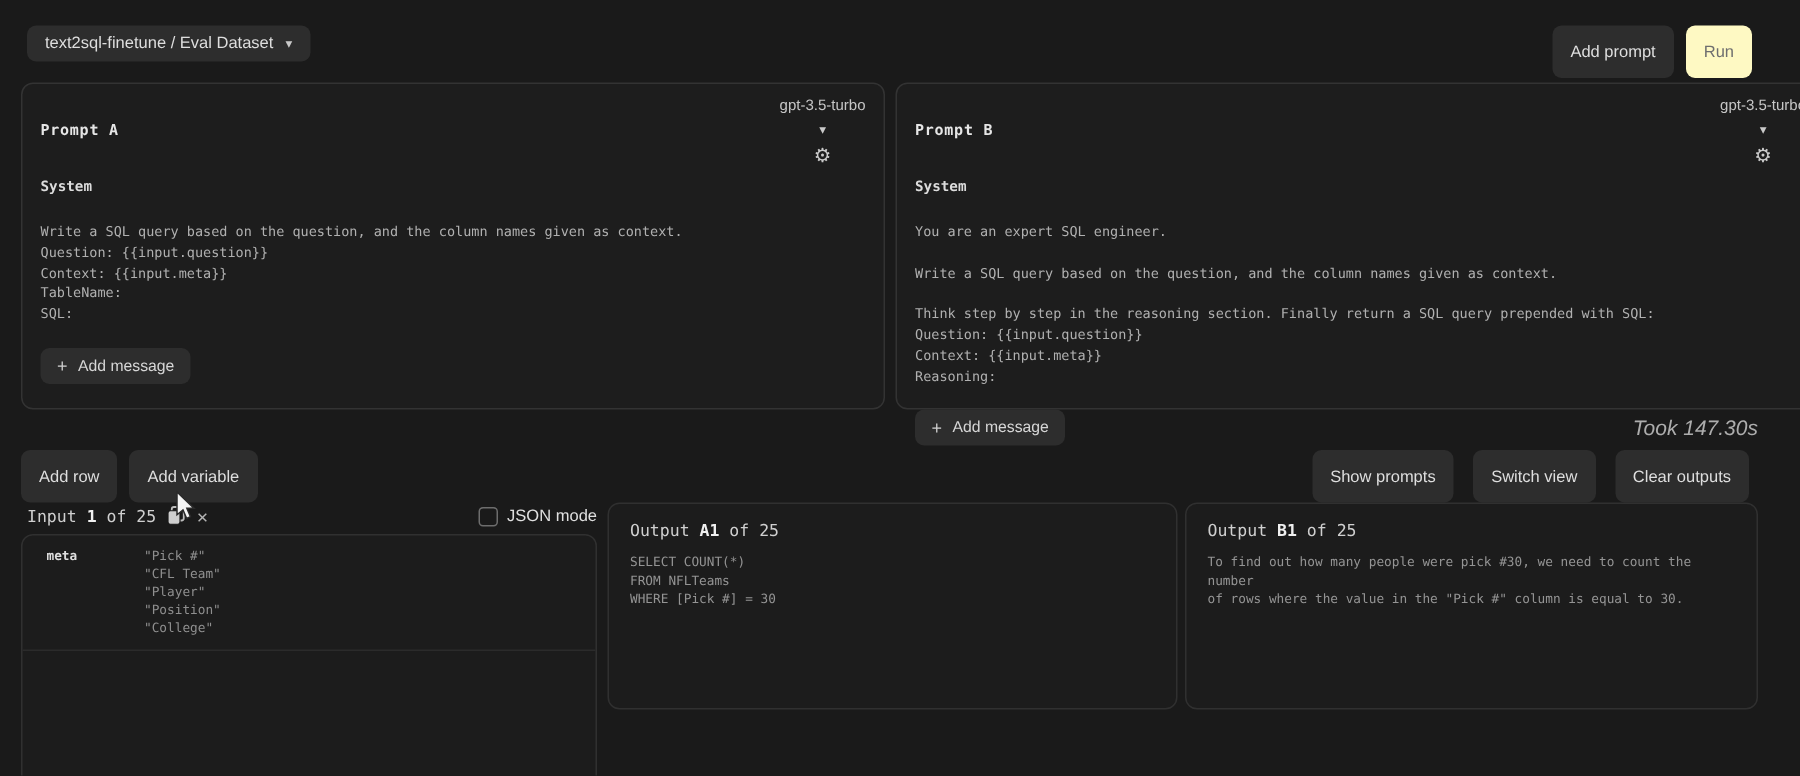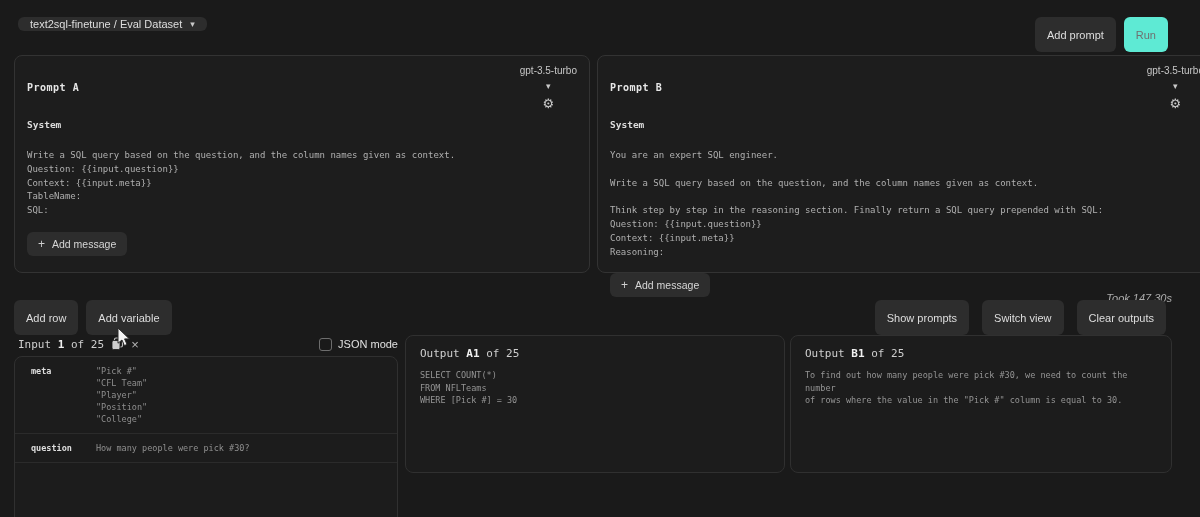--- a/index.html
+++ b/index.html
@@ -13,24 +13,24 @@
   .abs{position:absolute;}
   .flex{display:flex;align-items:center;}
 
   
   .btn{
     display:inline-flex;align-items:center;justify-content:center;
     background:#2d2d2d;color:#dedede;border-radius:6px;
     height:35px;padding:0 12px;font-size:11px;white-space:nowrap;
     cursor:pointer;user-select:none;border:none;
   }
-  .btn.disabled{background:#5eead4;color:#6f6f6f;}
-
-  
-  #dataset-btn{left:18px;top:17px;height:14px;gap:8px;}
+  .btn.disabled{background:#fef9c3;color:#6f6f6f;}
+
+  
+  #dataset-btn{left:18px;top:17px;height:24px;gap:8px;}
   #top-actions{right:32px;top:17px;gap:8px;display:flex;}
   .chev{font-size:9px;color:#c9c9c9;line-height:1;}
 
   
   .prompt-panel{
     top:55px;height:218px;background:#1d1d1d;
     border:1px solid #333333;border-radius:8px;box-sizing:border-box;
   }
   #prompt-a{left:14px;width:576px;}
   #prompt-b{left:597px;width:620px;}
@@ -43,21 +43,21 @@
   .prompt-body{
     font-size:9px;line-height:13.8px;color:#b0b0b0;
     margin:0 12px;white-space:pre-wrap;cursor:text;
   }
   .add-msg{
     display:inline-flex;align-items:center;gap:7px;
     background:#2d2d2d;border-radius:6px;height:24px;padding:0 11px;
     font-size:10.5px;color:#d6d6d6;margin:14px 0 0 12px;cursor:pointer;
   }
   .plus{font-size:12px;color:#cfcfcf;line-height:1;}
-  #took{right:28px;top:292px;font-size:11px;font-style:italic;color:#adadad;}
+  #took{right:28px;top:277px;font-size:14px;font-style:italic;color:#adadad;}
 
   
   #row-actions{left:14px;top:300px;gap:8px;display:flex;}
   #output-actions{right:34px;top:300px;gap:13px;display:flex;}
 
   
   #input-header{left:18px;top:336px;gap:7px;height:16px;}
   .io-head-text{font-size:11px;color:#cfcfcf;white-space:pre;}
   .io-head-text .b{font-weight:bold;color:#f0f0f0;}
   .close-x{font-size:13px;color:#b5b5b5;line-height:1;cursor:pointer;}
@@ -173,24 +173,20 @@
 
 <div class="io-panel abs" id="input-panel">
   <div class="input-row">
     <span class="input-key mono">meta</span>
     <span class="input-val mono">"Pick #"
 "CFL Team"
 "Player"
 "Position"
 "College"</span>
   </div>
-  <div class="input-row">
-    <span class="input-key mono">question</span>
-    <span class="input-val mono">How many people were pick #30?</span>
-  </div>
 </div>
 
 <div class="io-panel abs" id="output-a">
   <div class="io-head-text mono"><span>Output </span><span class="b">A1</span><span> of 25</span></div>
   <div class="io-body mono">SELECT COUNT(*)
 FROM NFLTeams
 WHERE [Pick #] = 30</div>
 </div>
 
 <div class="io-panel abs" id="output-b">

